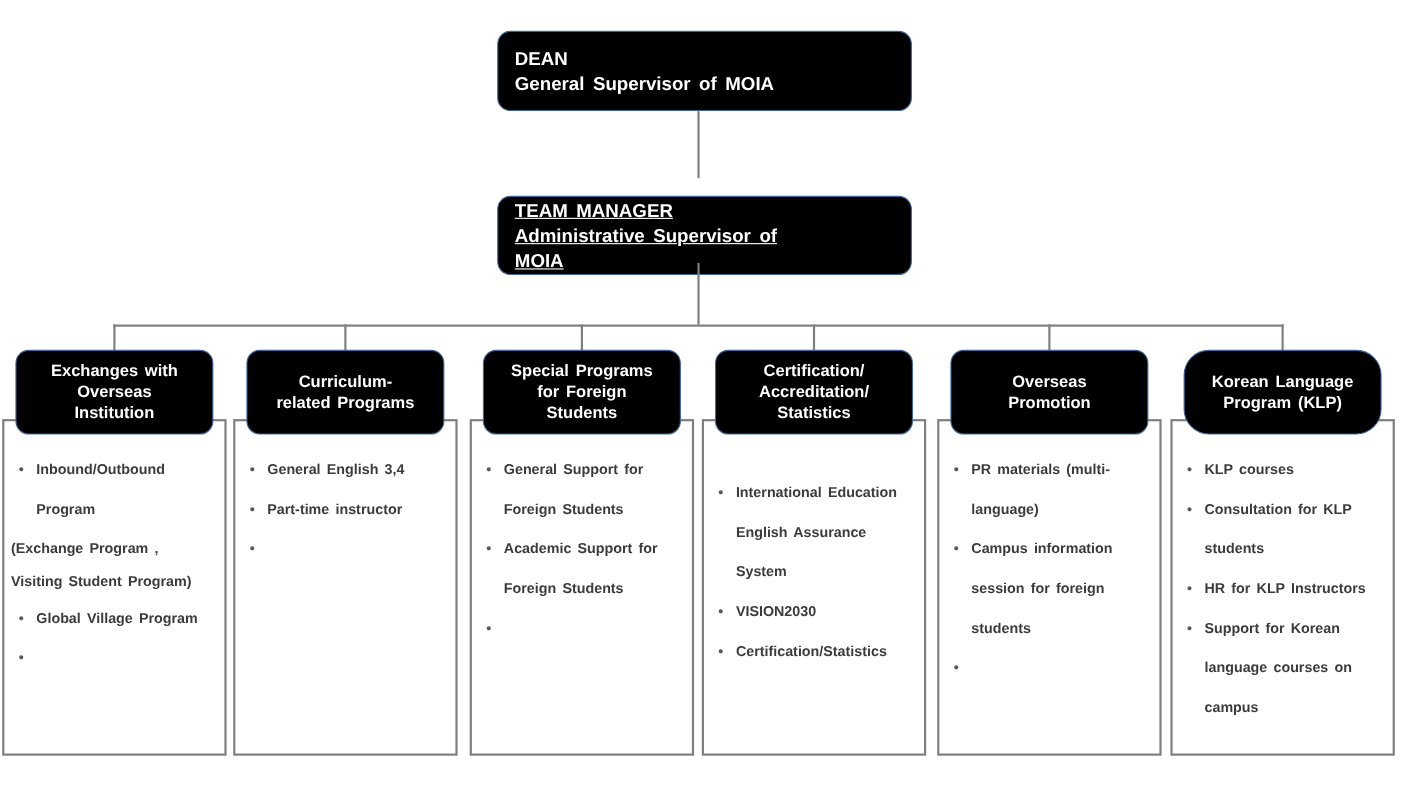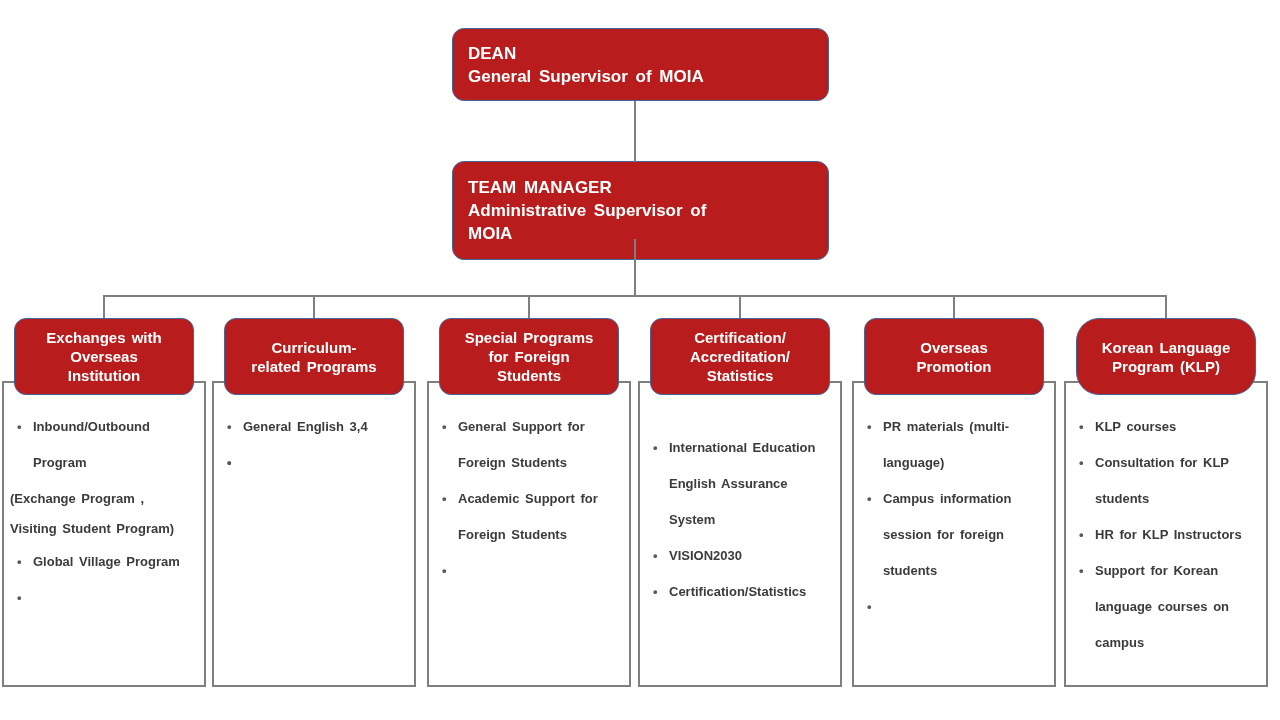--- a/index.html
+++ b/index.html
@@ -3,30 +3,30 @@
 <meta charset="utf-8">
 <style>
   * { margin:0; padding:0; box-sizing:border-box; }
   html,body { background:#fff; }
   #canvas {
     position:relative; width:1280px; height:720px; background:#ffffff;
     font-family:"Liberation Sans", sans-serif; font-weight:bold; overflow:hidden;
   }
   
   .navy-box {
-    position:absolute; background:#b91c1c; color:#ffffff;
+    position:absolute; background:#000000; color:#ffffff;
     border:1px solid #41669c; border-radius:12px;
   }
   .top-box {
     left:452px; width:377px; padding:9px 15px;
     font-size:17px; line-height:23px; white-space:pre-line; word-spacing:3px;
     display:flex; flex-direction:column; justify-content:center;
   }
   #dean-box { top:28px; height:73px; }
-  #team-box { top:161px; height:99px; }
+  #team-box { top:178px; height:72px;text-decoration:underline; }
   
   .conn { position:absolute; background:#7f7f7f; }
   
   .col {
     position:absolute; top:381px; width:204px; height:306px;
     border:2px solid #7f7f7f; background:#ffffff;
   }
   .dept-header {
     position:absolute; top:318px; width:180px; height:77px; z-index:3;
     display:flex; align-items:center; justify-content:center; text-align:center;
@@ -106,20 +106,21 @@
       </div>
   </div>
   <div class="col" style="left:212px;">
     <div class="list">
         <div class="item">
           <span class="dot">•</span>
           <span class="txt">General English 3,4</span>
         </div>
         <div class="item">
           <span class="dot">•</span>
+          <span class="txt">Part-time instructor</span>
         </div>
         <div class="item">
           <span class="dot">•</span>
         </div>
       </div>
   </div>
   <div class="col" style="left:427px;">
     <div class="list">
         <div class="item">
           <span class="dot">•</span>

